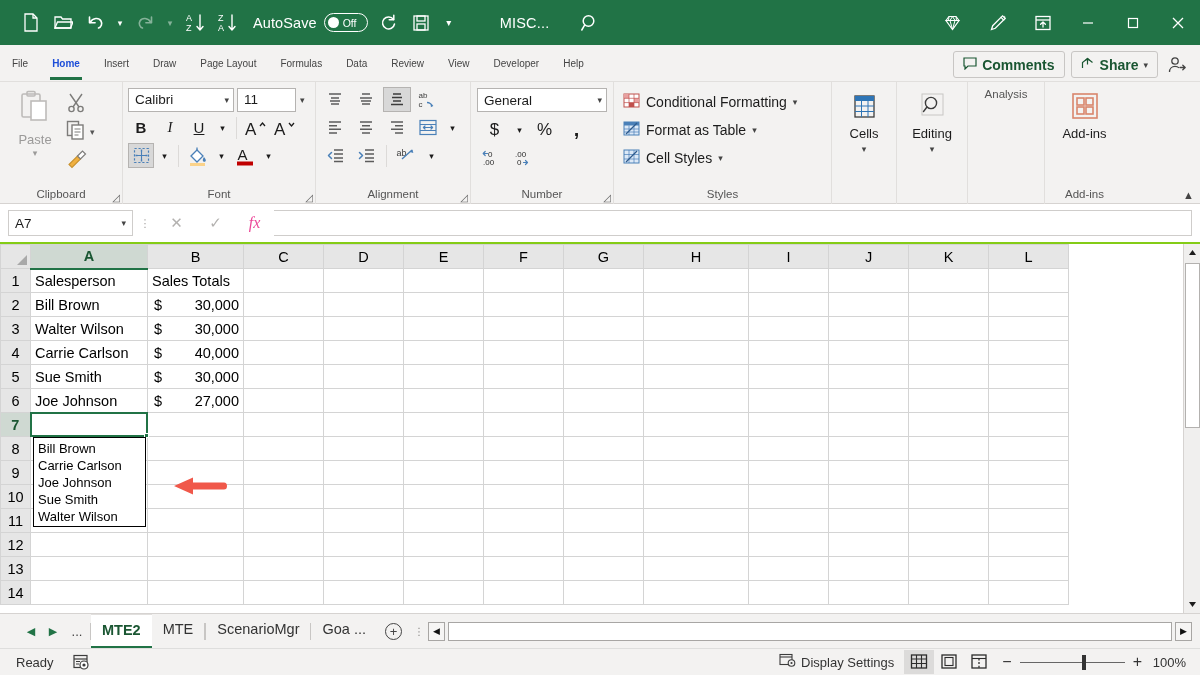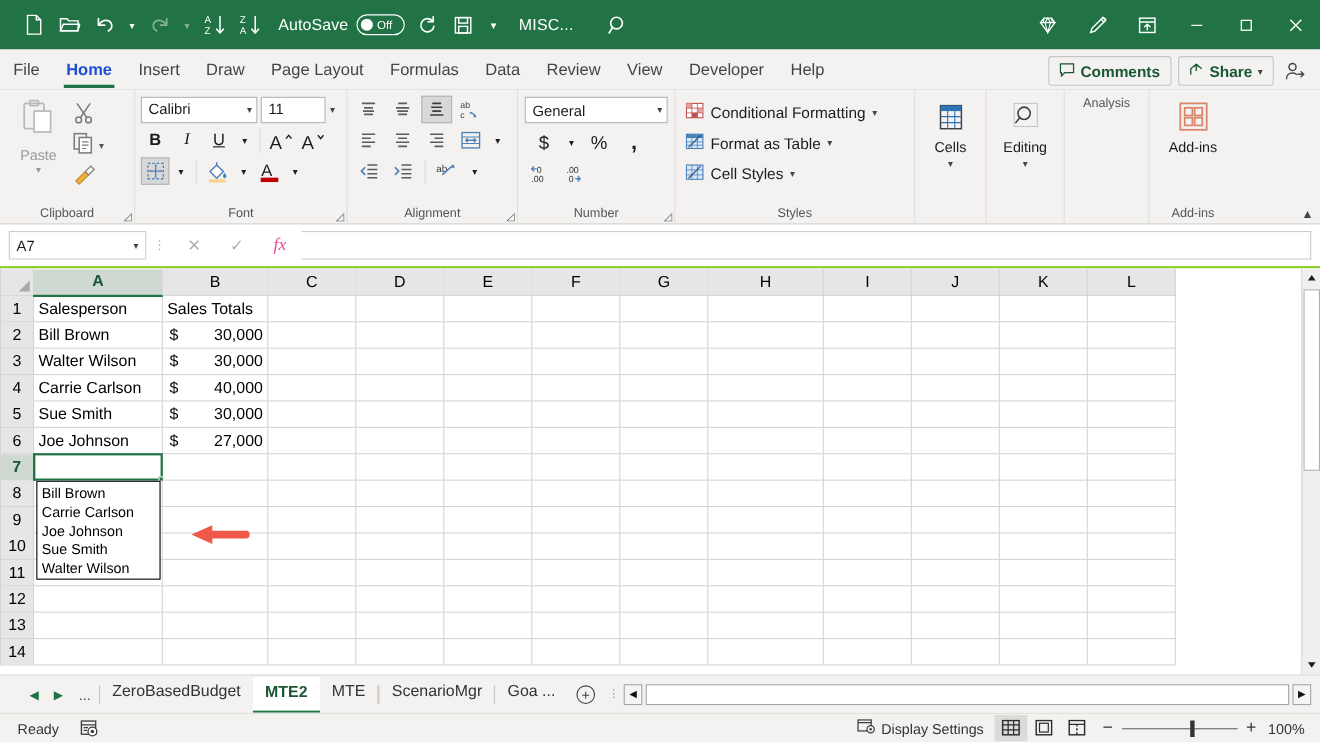--- a/index.html
+++ b/index.html
@@ -25,34 +25,34 @@
   .qicon.dim { opacity: .45; }
   .caret { width: 16px; height: 30px; display: flex; align-items: center; justify-content: center; font-size: 9px; }
   .autosave-wrap { display: flex; align-items: center; gap: 7px; margin-left: 9px; margin-right: 4px; text-align: right; }
   .autosave-label { font-size: 14.5px; letter-spacing: .1px; }
   .toggle {
     width: 44px; height: 19px; border-radius: 10px; border: 1px solid #fff;
     display: flex; align-items: center; padding: 0 3px; gap: 4px;
   }
   .toggle .knob { width: 11px; height: 11px; border-radius: 50%; background: #fff; }
   .toggle .off { font-size: 10.5px; }
-  .title-mid { font-size: 14.5px; margin-left: 10px; letter-spacing: .2px; }
+  .title-mid { font-size: 14.5px; margin-left: 38px; letter-spacing: .2px; }
   .search-ico { margin-left: 24px; }
   .title-right { position: absolute; right: 0; top: 0; height: 45px; display: flex; align-items: center; }
   .winbtn {
     width: 45px; height: 45px; display: flex; align-items: center; justify-content: center;
   }
 
   
   .tabstrip {
     height: 37px; background: #f3f2f1; display: flex; align-items: flex-end;
     flex: 0 0 37px; position: relative; border-bottom: 1px solid #e1dfdd;
   }
   .rtab {
-    padding: 0 12px; height: 34px; line-height: 33px; font-size: 15px; color: #444;
+    padding: 0 12px; height: 34px; line-height: 33px; font-size: 10px; color: #444;
     position: relative; cursor: default;
   }
   .rtab.active { color: #1d4ed8; font-weight: bold; }
   .rtab.active::after {
     content: ''; position: absolute; left: 10px; right: 10px; bottom: 1px; height: 3px; background: #217346;
   }
   .tabstrip-right { margin-left: auto; display: flex; align-items: center; gap: 6px; padding: 0 10px 3px 0; }
   .pillbtn {
     height: 27px; border: 1px solid #c8c6c4; background: #f3f2f1; border-radius: 3px;
     display: flex; align-items: center; gap: 5px; padding: 0 9px;
@@ -1006,21 +1006,20 @@
           </svg>
       </div>
     </div>
   </div>
 
   <div class="sheettabs">
     <div class="nav-ar">◀</div>
     <div class="nav-ar">▶</div>
     <div class="nav-dots">...</div>
     <div class="sep-v"></div>
-    <div class="stab">ZeroBasedBudget</div>
     <div class="stab active">MTE2</div>
     <div class="stab">MTE</div>
     <div class="sep-v"></div>
     <div class="sep-v"></div>
     <div class="stab">ScenarioMgr</div>
     <div class="sep-v"></div>
     <div class="stab">Goa ...</div>
     <div class="addsheet">+</div>
     <div class="hdots">⋮</div>
     <div class="hscroll">

